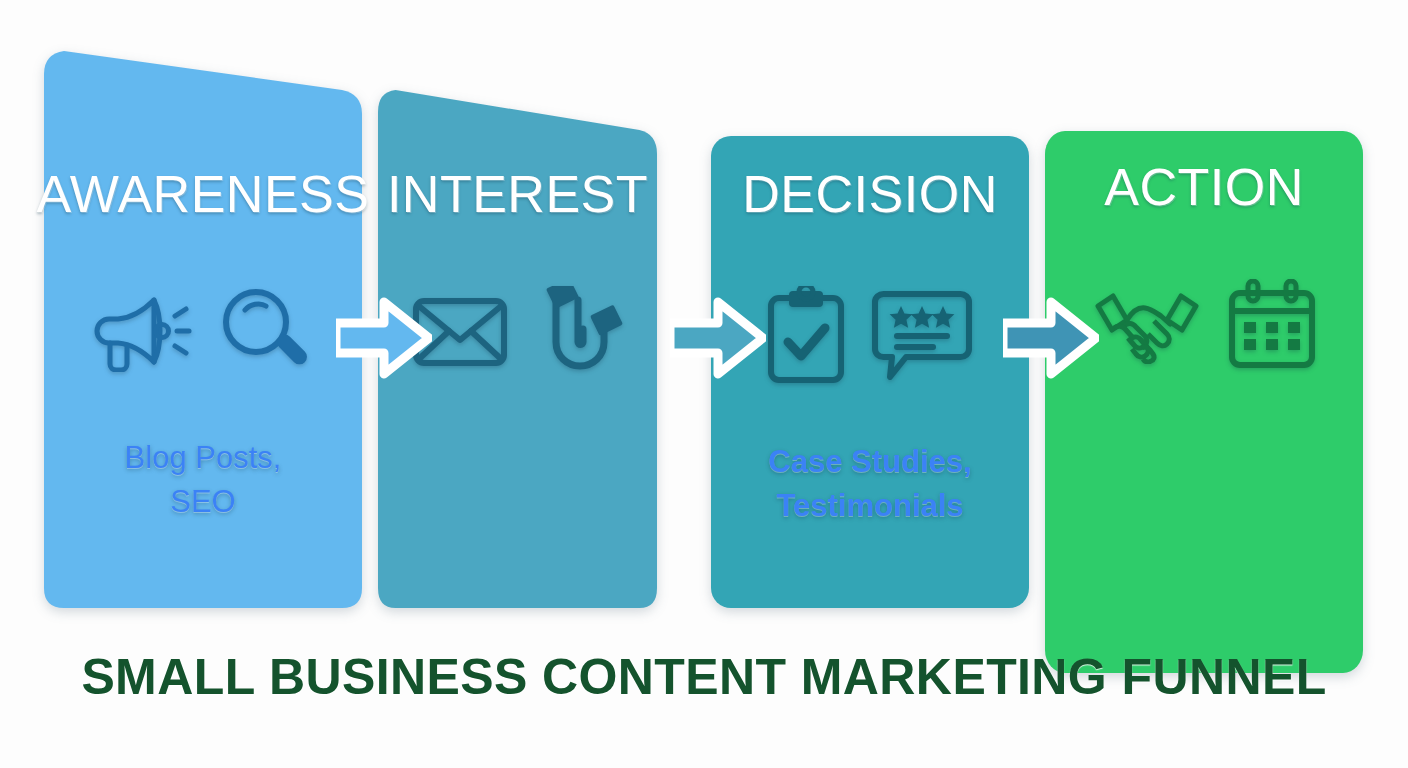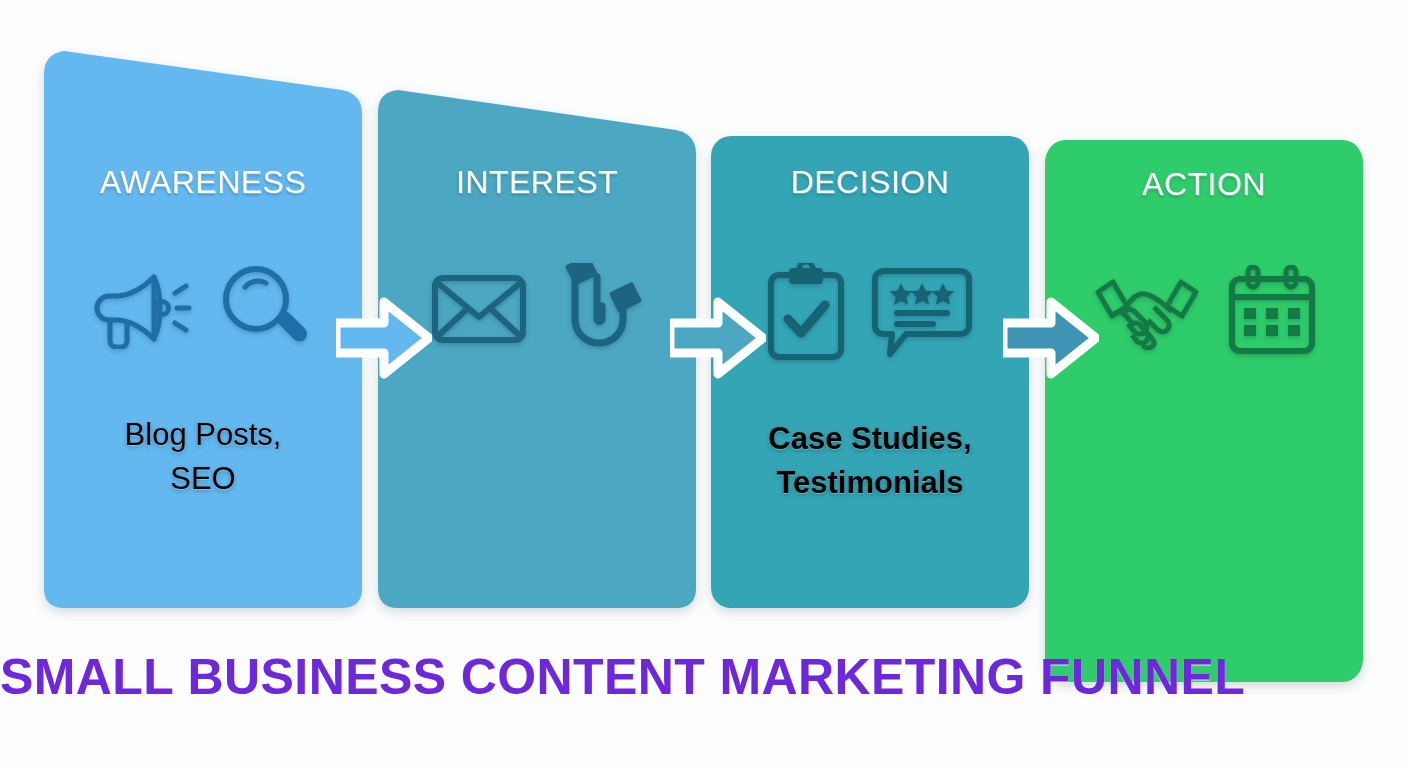--- a/index.html
+++ b/index.html
@@ -49,21 +49,21 @@
     right: 0;
     top: 0;
     bottom: 0;
     display: flex;
     flex-direction: column;
     align-items: center;
     pointer-events: none;
   }
 
   .stage-title {
-    font-size: 32px;
+    font-size: 52px;
     font-weight: 400;
     letter-spacing: 0.5px;
     color: #ffffff;
     text-shadow:
        1px 1px 0 rgba(255,255,255,0.25),
        0 2px 3px rgba(20,60,80,0.35);
     white-space: nowrap;
   }
 
   .stage-icons {
@@ -74,45 +74,45 @@
   }
   .stage-icons svg {
     display: block;
     filter: drop-shadow(0 2px 2px rgba(10,40,60,0.25));
   }
 
   .stage-desc {
     font-size: 31px;
     line-height: 1.42;
     font-weight: 400;
-    color: #000000;
+    color: #3b82f6;
     text-align: center;
     text-shadow:
        0 1px 0 rgba(255,255,255,0.30),
        0 2px 4px rgba(20,60,80,0.38);
     white-space: pre-line;
   }
 
   
   #stage-awareness { left: 44px;   top: 46px;  width: 318px; height: 562px; }
   #stage-awareness .stage-title { margin-top: 118px; }
   #stage-awareness .stage-icons { margin-top: 60px; }
   #stage-awareness .stage-desc  { margin-top: 58px; }
 
-  #stage-interest  { left: 378px;  top: 86px;  width: 318px; height: 522px; }
+  #stage-interest  { left: 378px;  top: 86px;  width: 279px; height: 522px; }
   #stage-interest .stage-title { margin-top: 78px; }
   #stage-interest .stage-icons { margin-top: 62px; }
   #stage-interest .stage-desc  { margin-top: 58px; }
 
   #stage-decision  { left: 711px;  top: 136px; width: 318px; height: 472px; }
   #stage-decision .stage-title { margin-top: 28px; }
   #stage-decision .stage-icons { margin-top: 62px; }
   #stage-decision .stage-desc  { margin-top: 56px; font-weight: bold; }
 
-  #stage-action    { left: 1045px; top: 140px; width: 318px; height: 542px; }
+  #stage-action    { left: 1045px; top: 131px; width: 318px; height: 542px; }
   #stage-action .stage-title { margin-top: 26px; }
   #stage-action .stage-icons { margin-top: 62px; }
   #stage-action .stage-desc  { margin-top: 58px; }
 
   
   .connector {
     position: absolute;
     top: 296px;
     width: 96px;
     height: 84px;
@@ -121,25 +121,25 @@
   #connector-1 { left: 336px; }
   #connector-2 { left: 670px; }
   #connector-3 { left: 1003px; }
 
   
   .funnel-title {
     position: absolute;
     left: 0;
     right: 0;
     top: 648px;
-    text-align: left;
+    text-align: center;
     font-size: 50px;
     font-weight: 700;
     letter-spacing: 0.4px;
-    color: #6d28d9;
+    color: #14532d;
     text-shadow: 0 1px 1px rgba(255,255,255,0.85);
     white-space: nowrap;
   }
 </style>
 </head>
 <body>
 
 <div id="infographic">
 
   <div class="stages">

